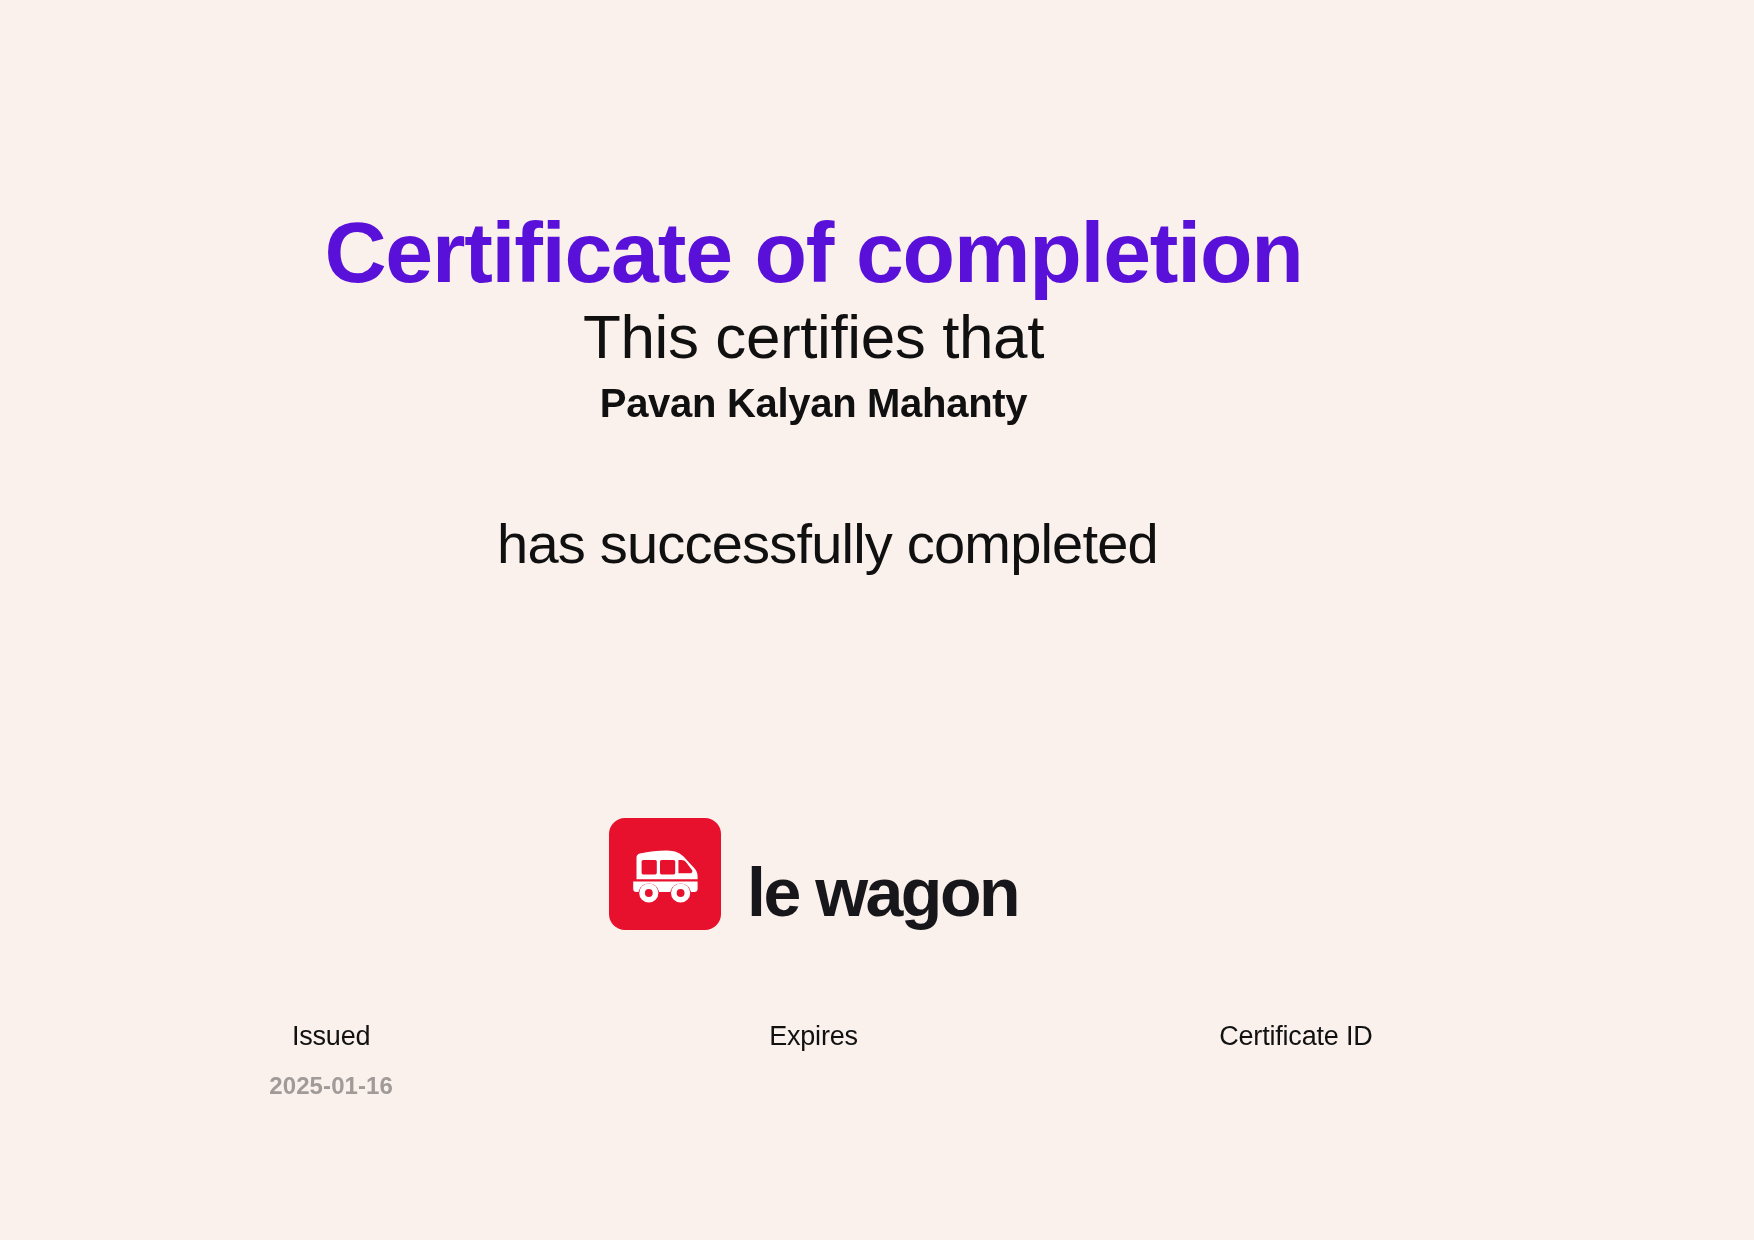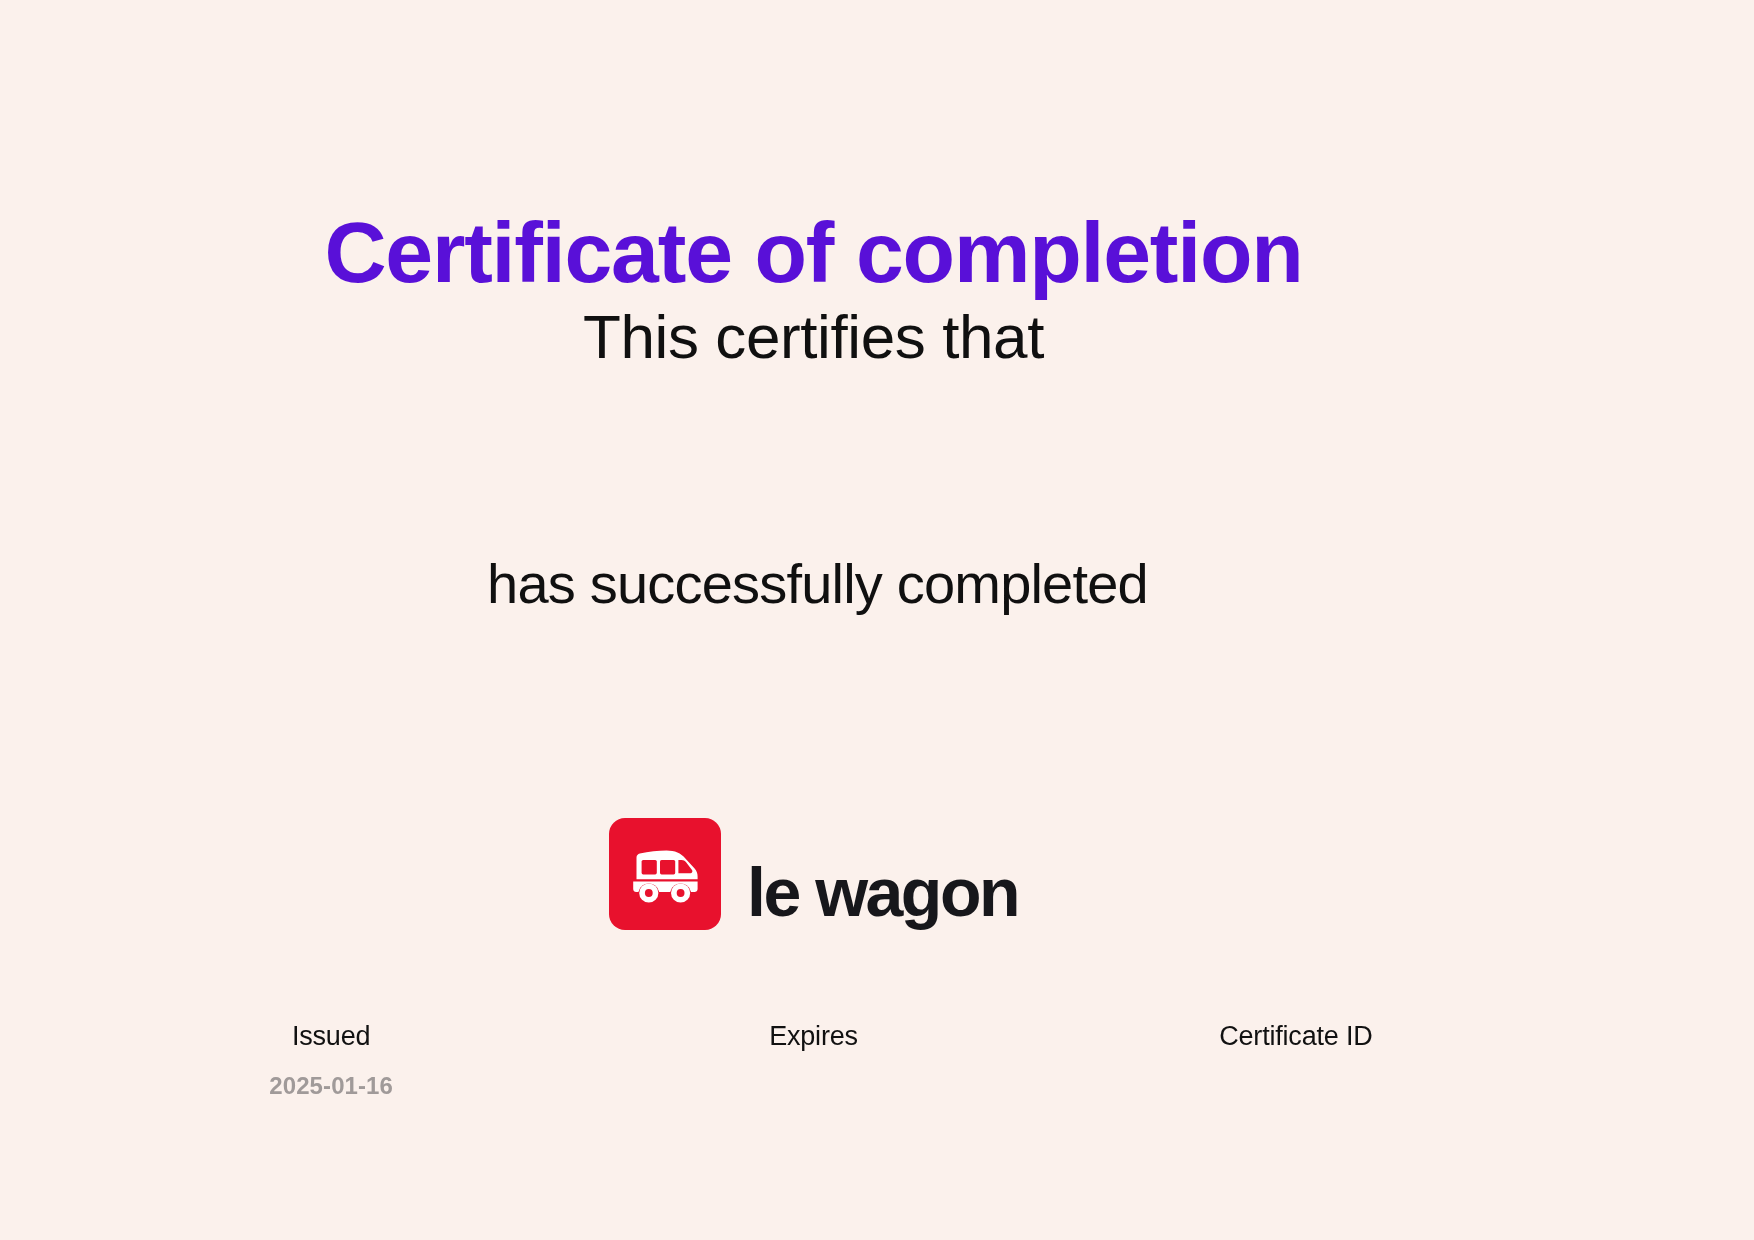--- a/index.html
+++ b/index.html
@@ -59,24 +59,23 @@
     font-weight: 700;
     color: #101010;
     letter-spacing: -0.3px;
     margin-top: 6px;
   }
 
   
   .completed-block {
     position: absolute;
     top: 512px;
-    left: 4px;
-    width: 100%;
-    text-align: center;
-    margin-top: 40px;
+    left: 14px;
+    width: 100%;
+    text-align: center;
   }
   .completed-line {
     font-size: 56px;
     line-height: 1.16;
     font-weight: 500;
     color: #101010;
     letter-spacing: -0.8px;
   }
   .course-name {
     font-size: 38px;
@@ -157,20 +156,21 @@
 </style>
 </head>
 <body>
 
 <div class="certificate">
 
   <h1 class="title">Certificate of completion</h1>
 
   <div class="certifies-block">
     <div class="certifies-line">This certifies that</div>
+    <div class="recipient-name">Pavan Kalyan Mahanty</div>
   </div>
 
   <div class="completed-block">
     <div class="completed-line">has successfully completed</div>
   </div>
 
   <div class="logo-row">
     <div class="logo-mark">
       <span>
         <svg width="74" height="62" viewBox="0 0 74 62" aria-hidden="true">

